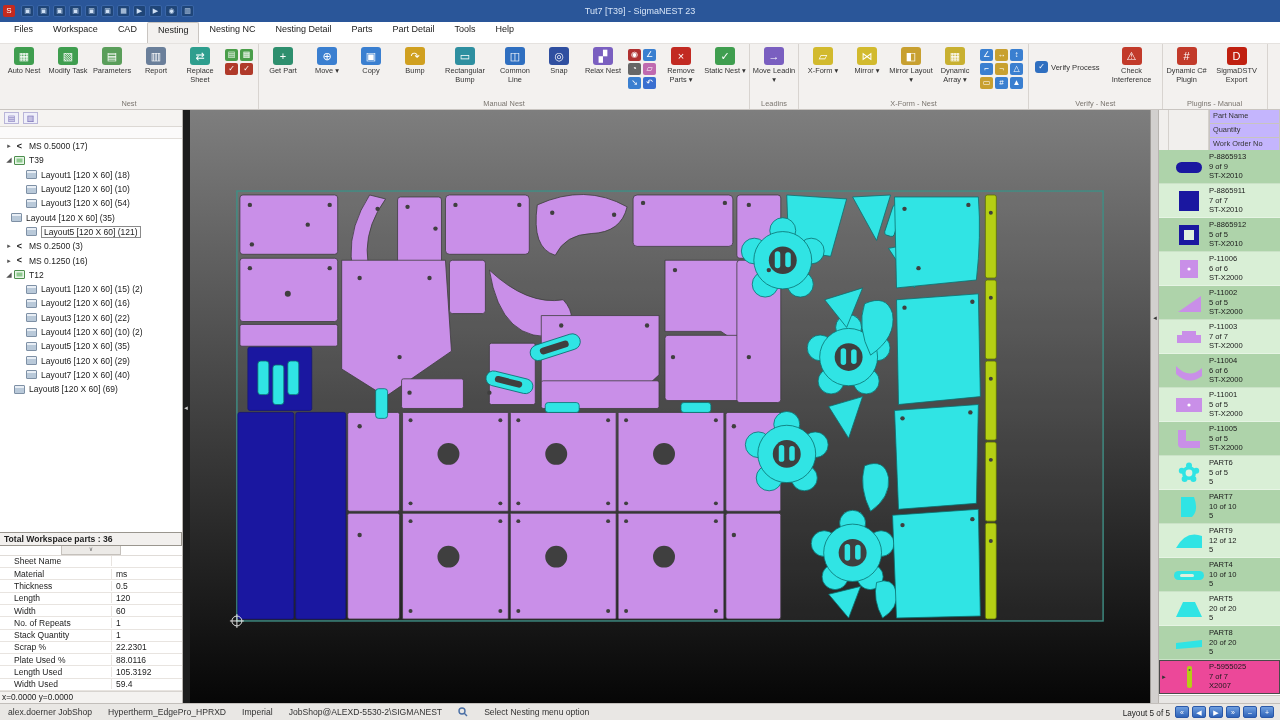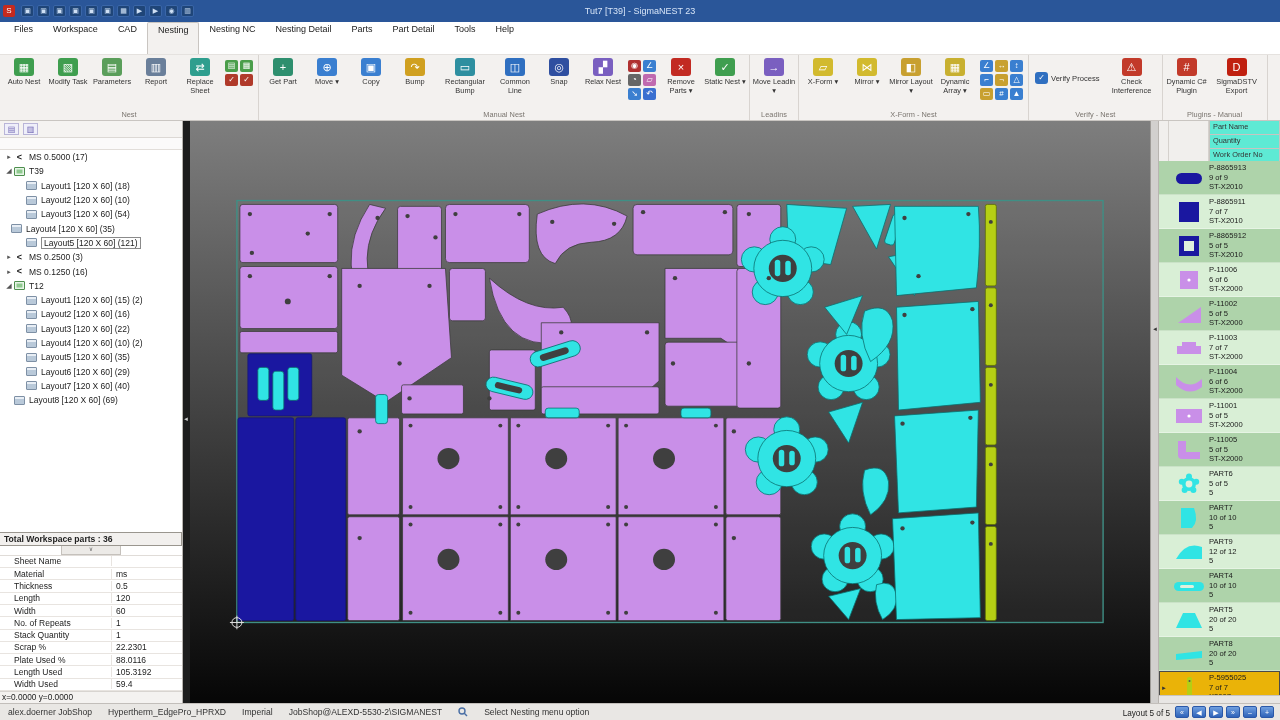--- a/index.html
+++ b/index.html
@@ -7,21 +7,21 @@
   .app { width:1280px; height:720px; display:flex; flex-direction:column; background:#f3f1ef; }
 
   
   .titlebar { height:22px; background:#2a5699; display:flex; align-items:center; position:relative; flex:none; }
   .app-logo { width:12px; height:12px; margin:0 6px 0 3px; background:#c52a1e; border-radius:2px; color:#fff; font-size:8px; line-height:12px; text-align:center; }
   .qat { display:flex; align-items:center; gap:3px; }
   .qat-ic { width:13px; height:12px; background:#1f4578; border:1px solid #3a66a8; border-radius:2px; color:#cfe0f5; font-size:7px; line-height:10px; text-align:center; cursor:default; }
   .win-title { position:absolute; left:0; right:0; text-align:center; color:#d6e4f7; font-size:9px; pointer-events:none; }
 
   
-  .menubar { height:33px; background:#ffffff; display:flex; align-items:stretch; padding-left:4px; flex:none; border-bottom:1px solid #e5e2df; }
+  .menubar { height:22px; background:#ffffff; display:flex; align-items:stretch; padding-left:4px; flex:none; border-bottom:1px solid #e5e2df; }
   .mtab { font-size:9px; color:#222; padding:2px 10px 0 10px; cursor:default; }
   .mtab.active { background:#f3f1ef; border:1px solid #c9c5c1; border-bottom:none; border-radius:2px 2px 0 0; }
 
   
   .ribbon { height:66px; background:#f3f1ef; border-bottom:1px solid #c9c5c1; display:flex; flex:none; overflow:hidden; }
   .rgroup { display:flex; flex-direction:column; border-right:1px solid #d8d4d0; padding:1px 2px 0 2px; flex:none; }
   .rrow { display:flex; align-items:flex-start; flex:1; }
   .rbtn { width:44px; display:flex; flex-direction:column; align-items:center; padding-top:2px; cursor:default; border-radius:2px; }
   .rbtn.wide { width:56px; }
   .ric { width:20px; height:18px; border-radius:3px; color:#fff; font-size:11px; line-height:18px; text-align:center; flex:none; }
@@ -67,26 +67,26 @@
   
   .canvas { flex:1; position:relative; min-width:0; }
   .canvas svg { position:absolute; inset:0; width:100%; height:100%; }
 
   
   .rpanel { width:122px; background:#fff; border-left:1px solid #b8b4b0; display:flex; flex-direction:column; flex:none; }
   .phead { display:flex; flex:none; height:40px; }
   .phead .pgut { width:10px; border-right:1px solid #d5d1cd; background:#f1efed; }
   .phead .pth { width:40px; border-right:1px solid #d5d1cd; background:#f1efed; }
   .phead .pcols { flex:1; display:flex; flex-direction:column; }
-  .pcol { flex:1; border:1px solid #c8c4c0; border-top:none; background:#5eead4; font-size:7.4px; padding:1px 0 12px 3px; color:#333; white-space:nowrap; overflow:hidden; }
+  .pcol { flex:1; border:1px solid #c8c4c0; border-top:none; background:#c4b5fd; font-size:7.4px; padding:1px 0 12px 3px; color:#333; white-space:nowrap; overflow:hidden; }
   .plist { flex:1; overflow:hidden; display:flex; flex-direction:column; }
   .prt { height:34px; flex:none; display:flex; align-items:center; border-bottom:1px solid rgba(255,255,255,.35); cursor:default; }
   .prt.odd { background:#aed3aa; }
   .prt.even { background:#d9efd6; }
-  .prt.sel { background:#eab308; outline:1.5px solid #4a4a4a; outline-offset:-1.5px; }
+  .prt.sel { background:#ec4899; outline:1.5px solid #4a4a4a; outline-offset:-1.5px; }
   .prt .gut { width:10px; font-size:6px; color:#333; text-align:center; flex:none; }
   .prt .thumb { width:40px; flex:none; display:flex; justify-content:center; }
   .prt .meta { flex:1; font-size:7.6px; line-height:1.3; color:#1a1a1a; overflow:hidden; white-space:nowrap; }
   .rhscroll { height:8px; background:#e8e6e4; border-top:1px solid #c8c4c0; flex:none; }
 
   
   .statusbar { height:17px; background:#e9e7e4; border-top:1px solid #c2beba; display:flex; align-items:center; gap:16px; padding:0 6px 0 8px; font-size:8.6px; color:#333; flex:none; }
   .sb-right { margin-left:auto; display:flex; align-items:flex-end; gap:3px; }
   .navlbl { font-size:8.2px; margin-right:2px; color:#222; }
   .navbtn { width:14px; height:12px; border:1px solid #2a58a8; border-radius:2px; background:linear-gradient(#6f9fe0,#2f63b8); color:#fff; font-size:7px; line-height:11px; text-align:center; cursor:default; }

